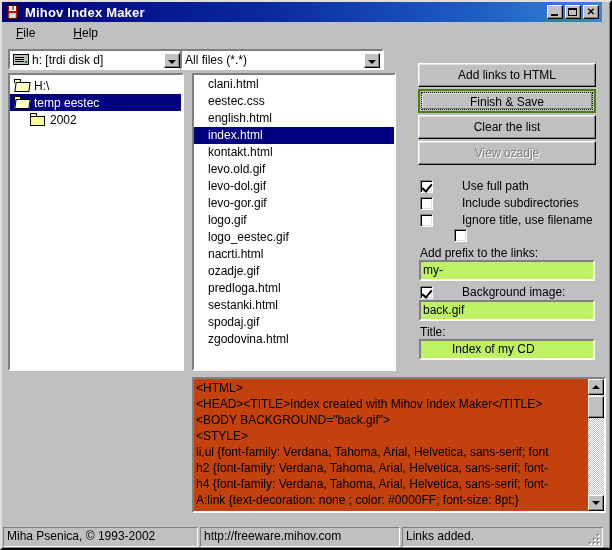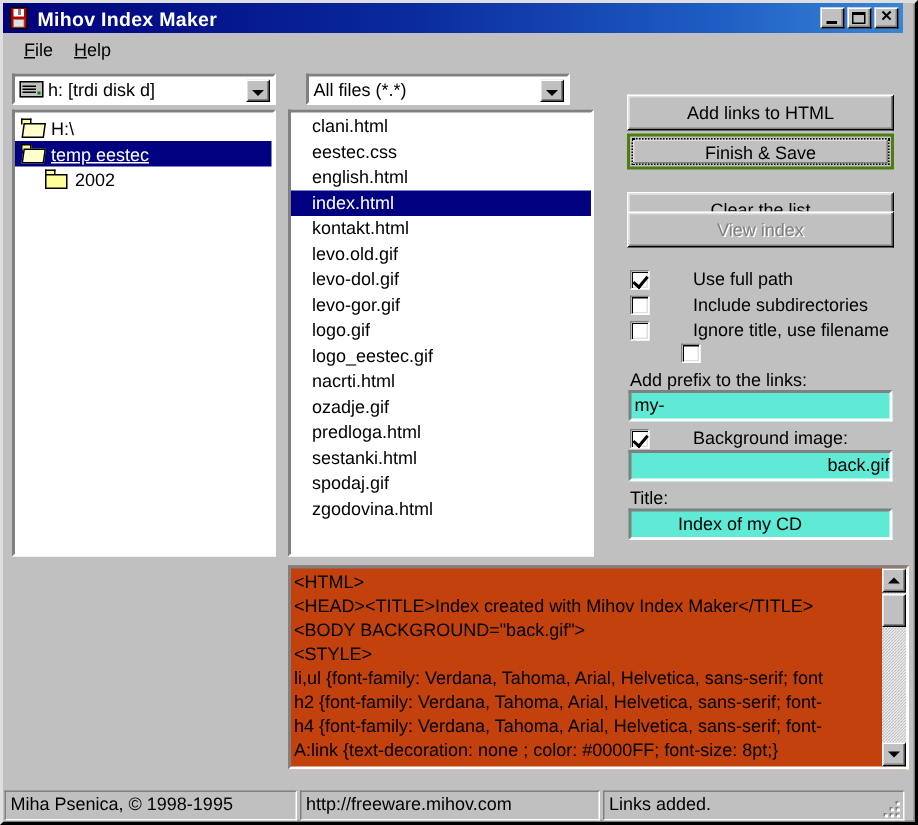--- a/index.html
+++ b/index.html
@@ -118,20 +118,21 @@
   
   .menubar {
     position: absolute;
     left: 3px; top: 24px;
     width: 598px;
     height: 18px;
     display: flex;
     align-items: center;
     padding-left: 6px;
     box-sizing: border-box;
+    gap: 24px;
   }
   .menu-item {
     font-size: 12px;
     color: #000;
     padding: 2px 7px;
     font-family: "Liberation Sans", sans-serif;
   }
   .menu-item u { text-decoration: underline; }
   .sunken2 {
     border-top: 2px solid #808080;
@@ -225,21 +226,20 @@
     padding-left: 4px;
     font-size: 12px;
     color: #000;
     white-space: nowrap;
     font-family: "Liberation Sans", sans-serif;
   }
   .tree-row.sel {
     background: #000080;
     color: #ffffff;
     margin-right: 1px;
-    text-decoration: underline;
   }
   .tree-row.indent { padding-left: 20px; }
   .folder {
     width: 16px; height: 13px;
     margin-right: 4px;
     flex: 0 0 auto;
     position: relative;
   }
   .folder .body {
     position: absolute;
@@ -260,22 +260,22 @@
   }
   .folder.open .body {
     background: #ffffcc;
     transform: skewX(-8deg);
     left: 1px;
   }
 
   
   .filter-combo {
     position: absolute;
-    left: 204px; top: 49px;
-    width: 176px;
+    left: 180px; top: 49px;
+    width: 204px;
     height: 21px;
     background: #ffffff;
     border-top: 2px solid #808080;
     border-left: 2px solid #808080;
     border-right: 2px solid #ffffff;
     border-bottom: 2px solid #ffffff;
     box-sizing: border-box;
     display: flex;
     align-items: center;
   }
@@ -390,21 +390,21 @@
     font-size: 12px;
     color: #000;
     white-space: nowrap;
     font-family: "Liberation Sans", sans-serif;
   }
   .tfield {
     position: absolute;
     left: 419px;
     width: 176px;
     height: 21px;
-    background: #5eead4;
+    background: #bef264;
     border-top: 2px solid #808080;
     border-left: 2px solid #808080;
     border-right: 2px solid #ffffff;
     border-bottom: 2px solid #ffffff;
     box-sizing: border-box;
     font-size: 12px;
     color: #000;
     line-height: 17px;
     padding-left: 2px;
     white-space: nowrap;
@@ -632,22 +632,22 @@
       <div class="file-row">predloga.html</div>
       <div class="file-row">sestanki.html</div>
       <div class="file-row">spodaj.gif</div>
       <div class="file-row">zgodovina.html</div>
     </div>
 
   <div class="btn" style="top:63px;"><span>Add links to HTML</span></div>
   <div class="btn focus" style="top:89px;">
       <span class="inner">Finish &amp; Save</span>
     </div>
-  <div class="btn" style="top:128px;"><span>Clear the list</span></div>
-  <div class="btn disabled" style="top:141px;"><span>View index</span></div>
+  <div class="btn" style="top:115px;"><span>Clear the list</span></div>
+  <div class="btn disabled" style="top:141px;"><span>View ozadje</span></div>
 
   <div class="cbrow" style="top:178px;">
     <span class="cbox checked"></span>
     <span>Use full path</span>
   </div>
   <div class="cbrow" style="top:195px;">
     <span class="cbox"></span>
     <span>Include subdirectories</span>
   </div>
   <div class="cbrow" style="top:212px;">
@@ -659,21 +659,21 @@
     <span>Save local index</span>
   </div>
 
   <div class="lbl" style="top:246px;">Add prefix to the links:</div>
   <div class="tfield" style="top:260px;">my-</div>
 
   <div class="cbrow" style="top:284px;">
     <span class="cbox checked"></span>
     <span>Background image:</span>
   </div>
-  <div class="tfield" style="top:300px;text-align:right;">back.gif</div>
+  <div class="tfield" style="top:300px;">back.gif</div>
 
   <div class="lbl" style="top:325px;">Title:</div>
   <div class="tfield" style="top:339px;padding-left:31px;">Index of my CD</div>
 
   <div class="preview">
     <div class="preview-text" id="pv-lines">
         <div class="pv-line">&lt;HTML&gt;</div>
         <div class="pv-line">&lt;HEAD&gt;&lt;TITLE&gt;Index created with Mihov Index Maker&lt;/TITLE&gt;</div>
         <div class="pv-line">&lt;BODY BACKGROUND="back.gif"&gt;</div>
         <div class="pv-line">&lt;STYLE&gt;</div>
@@ -689,21 +689,21 @@
           <span class="sb-up"></span>
         </div>
       <div class="thumb"></div>
       <div class="sbtn down">
           <span class="sb-down"></span>
         </div>
     </div>
   </div>
 
   <div class="statusbar">
-    <div class="spanel sp1">Miha Psenica, © 1998-1995</div>
+    <div class="spanel sp1">Miha Psenica, © 1993-2002</div>
     <div class="spanel sp2">http://freeware.mihov.com</div>
     <div class="spanel sp3">
       <span>Links added.</span>
       <span class="grip">
         <i style="right:0;bottom:0;"></i>
           <i style="right:4px;bottom:0;"></i>
           <i style="right:8px;bottom:0;"></i>
         <i style="right:0;bottom:4px;"></i>
           <i style="right:4px;bottom:4px;"></i>
         <i style="right:0;bottom:8px;"></i>

